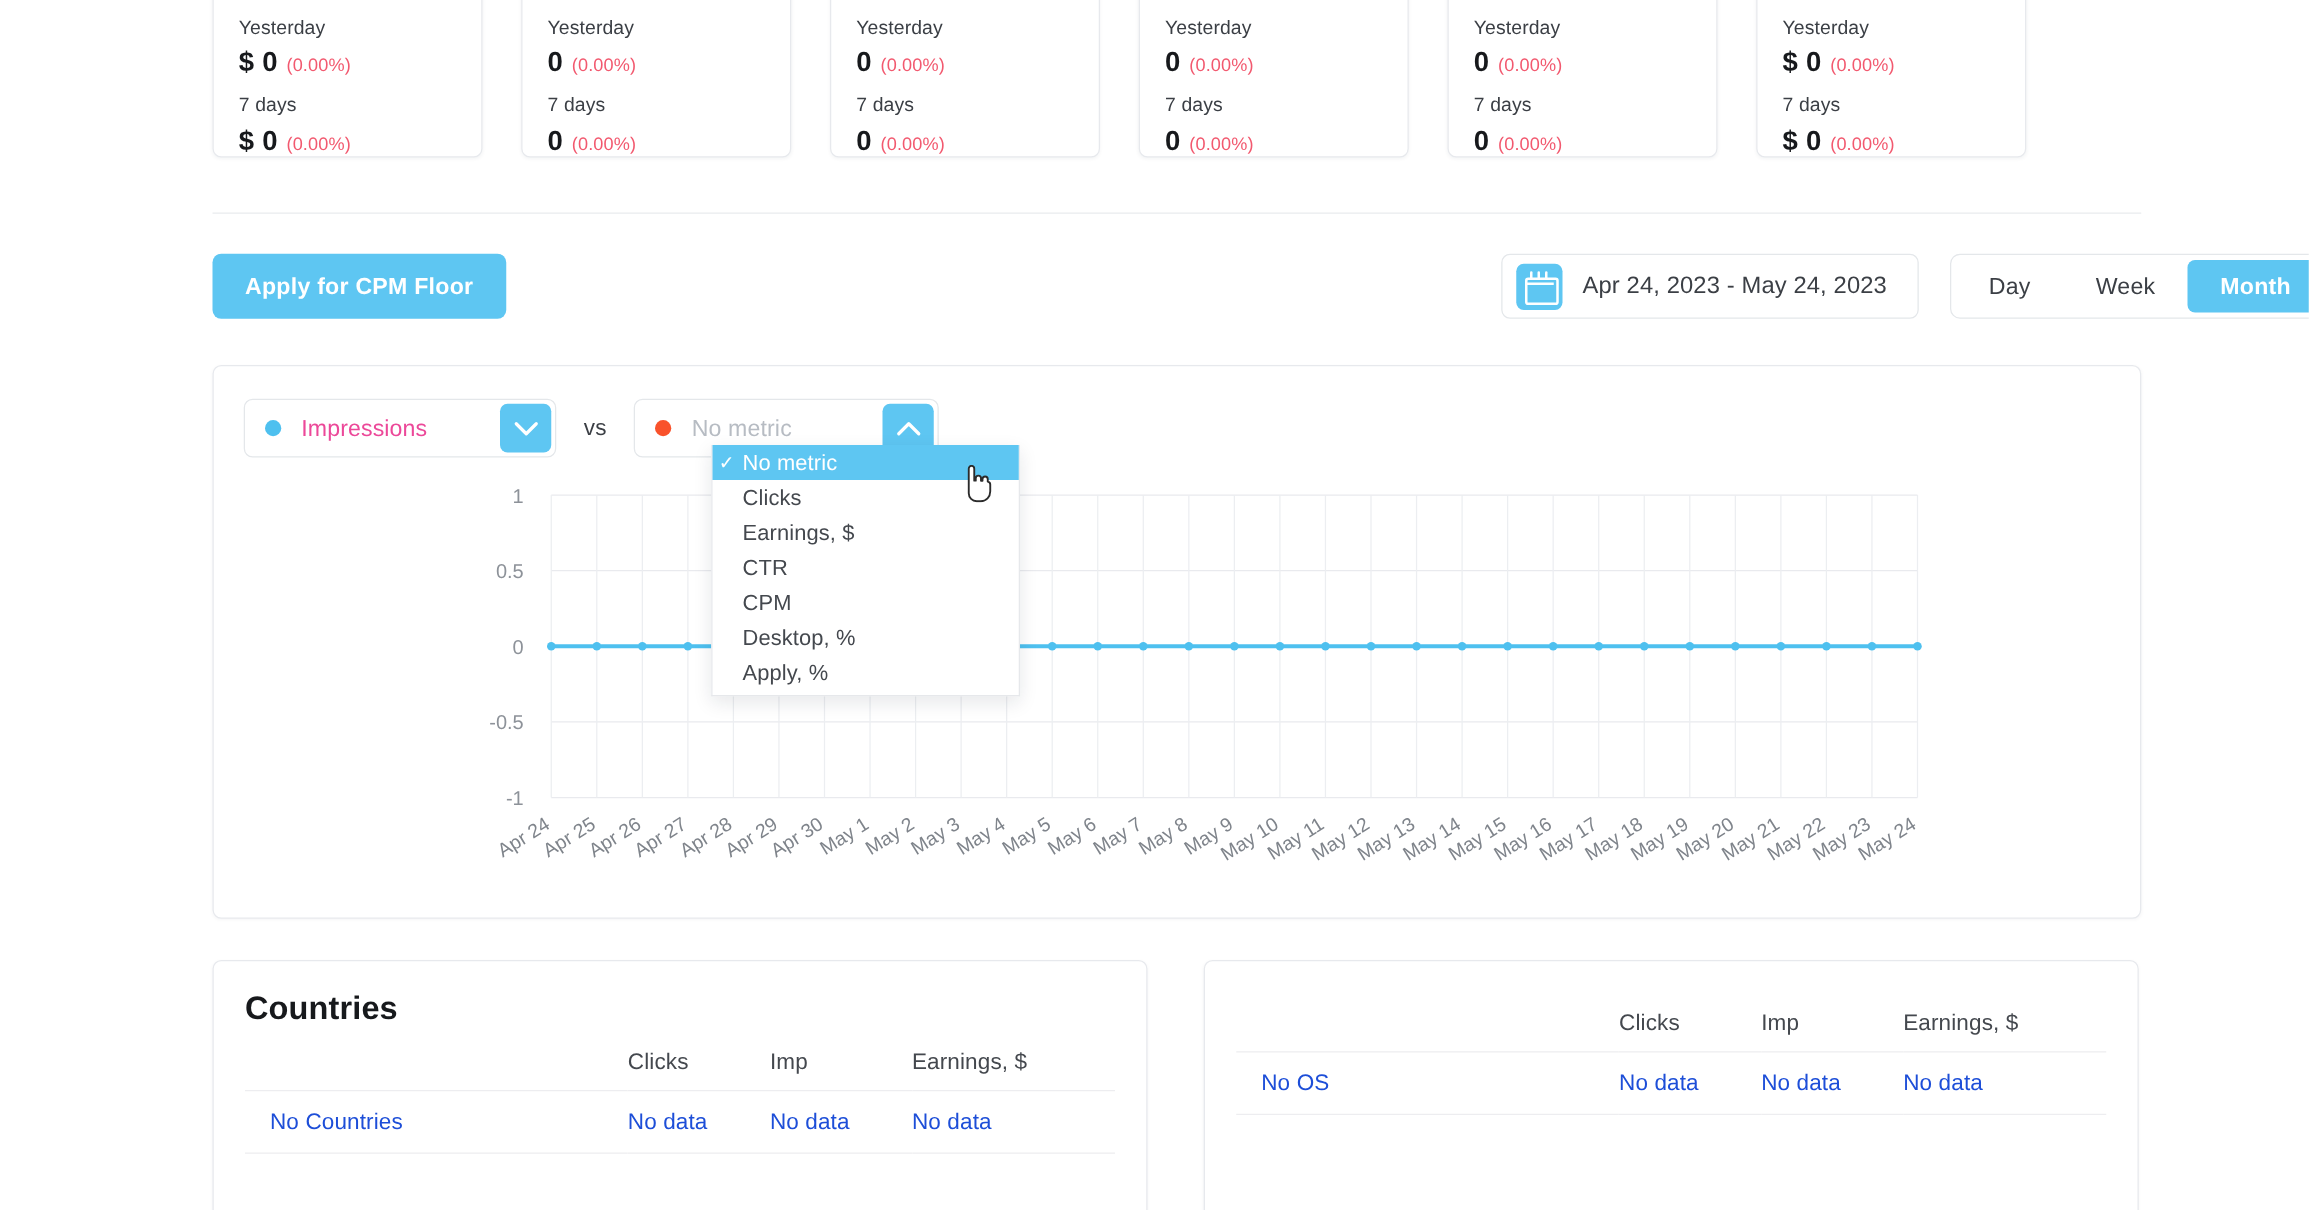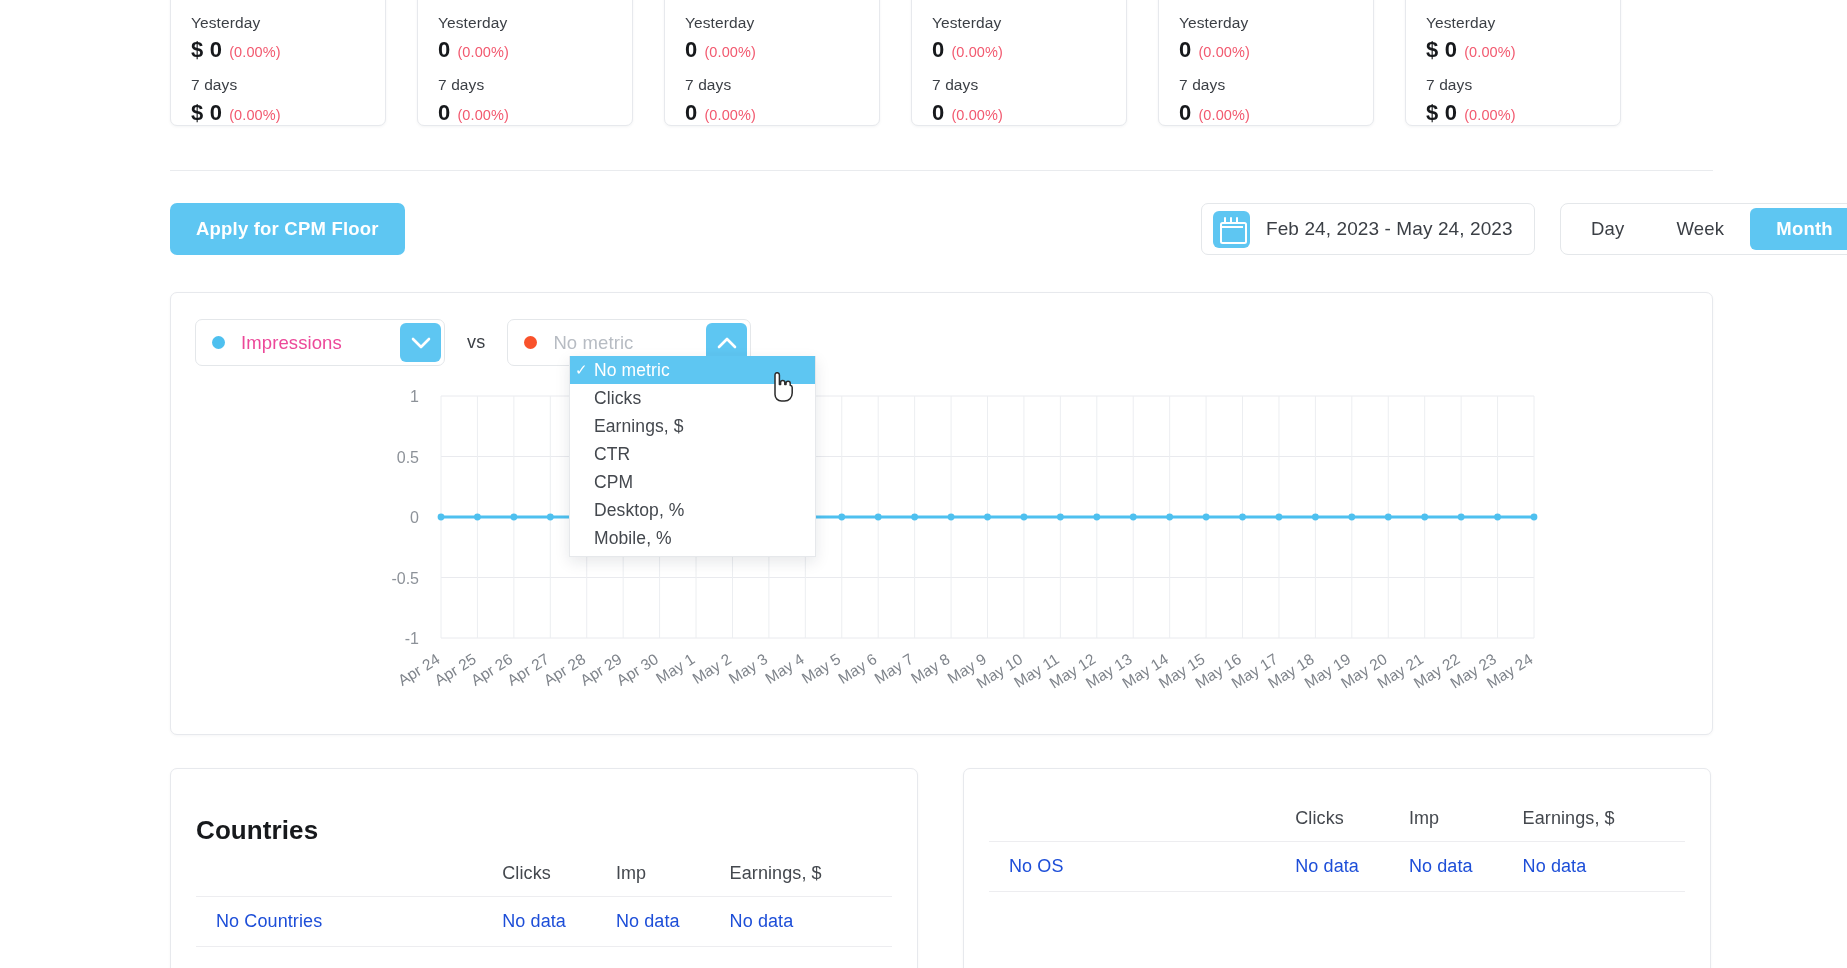--- a/index.html
+++ b/index.html
@@ -169,21 +169,21 @@
   
   .table-card {
     position: absolute; top: 768px;
     width: 748px; height: 230px;
     background: #ffffff; border: 1px solid #e7e9ed; border-radius: 7px;
     box-shadow: 0 1px 3px rgba(20,30,50,.04);
     padding: 22px 25px 0 25px;
   }
   .table-card.left  { left: 170px; }
   .table-card.right { left: 963px; }
-  .table-title { font-size: 26px; font-weight: 700; color: #17191c; letter-spacing: .1px; margin-top: 24px; }
+  .table-title { font-size: 26px; font-weight: 700; color: #17191c; letter-spacing: .1px; }
   .tbl { width: 100%; border-collapse: collapse; margin-top: 17px; }
   .tbl th {
     font-size: 18px; font-weight: 400; color: #44484e; letter-spacing: .1px;
     text-align: left; padding: 0 0 12px 0;
   }
   .tbl th.num, .tbl td.num { text-align: left; }
   .tbl tbody tr { border-top: 1px solid #ededf0; border-bottom: 1px solid #ededf0; }
   .tbl td {
     font-size: 18px; color: #1d4ed8; letter-spacing: .1px;
     padding: 14px 0 14px 0;
@@ -279,21 +279,21 @@
     <button class="cpm-btn">Apply for CPM Floor</button>
 
     <div class="daterange">
       <span class="cal-icon">
         <span class="cal-rings">
             <i></i>
             <i></i>
             <i></i>
           </span>
       </span>
-      <span class="daterange-text">Feb 24, 2023 - May 24, 2023</span>
+      <span class="daterange-text">Apr 24, 2023 - May 24, 2023</span>
     </div>
 
     <div class="granularity" id="granularity">
         <button class="gran-btn">Day</button>
         <button class="gran-btn">Week</button>
         <button class="gran-btn active">Month</button>
       </div>
   </div>
 
   <div class="chart-panel">
@@ -445,21 +445,21 @@
       <div class="dd-item">
         <span>CTR</span>
       </div>
       <div class="dd-item">
         <span>CPM</span>
       </div>
       <div class="dd-item">
         <span>Desktop, %</span>
       </div>
       <div class="dd-item">
-        <span>Mobile, %</span>
+        <span>Apply, %</span>
       </div>
     </div>
 
   <svg class="cursor-hand" viewBox="0 0 26 30">
     <path d="M7 3 C7 1.6 8.1 0.7 9.2 0.7 C10.4 0.7 11.4 1.6 11.4 3 L11.4 12.5 L12.6 12.5 L12.6 10.6 C12.6 9.4 13.6 8.5 14.7 8.5 C15.9 8.5 16.8 9.4 16.8 10.6 L16.8 12.6 L18 12.6 L18 11.3 C18 10.1 19 9.2 20.1 9.2 C21.3 9.2 22.2 10.1 22.2 11.3 L22.2 13.3 C23.3 13.5 24.2 14.4 24.2 15.6 L24.2 21 C24.2 25.6 21 29 16.6 29 L13.4 29 C9.8 29 7 26.1 7 22.6 Z" fill="#ffffff" stroke="#2b2b2b" stroke-width="1.5" stroke-linejoin="round"></path>
   </svg>
 
   <div class="table-card left">
     <div class="table-title">Countries</div>
     <table class="tbl">

